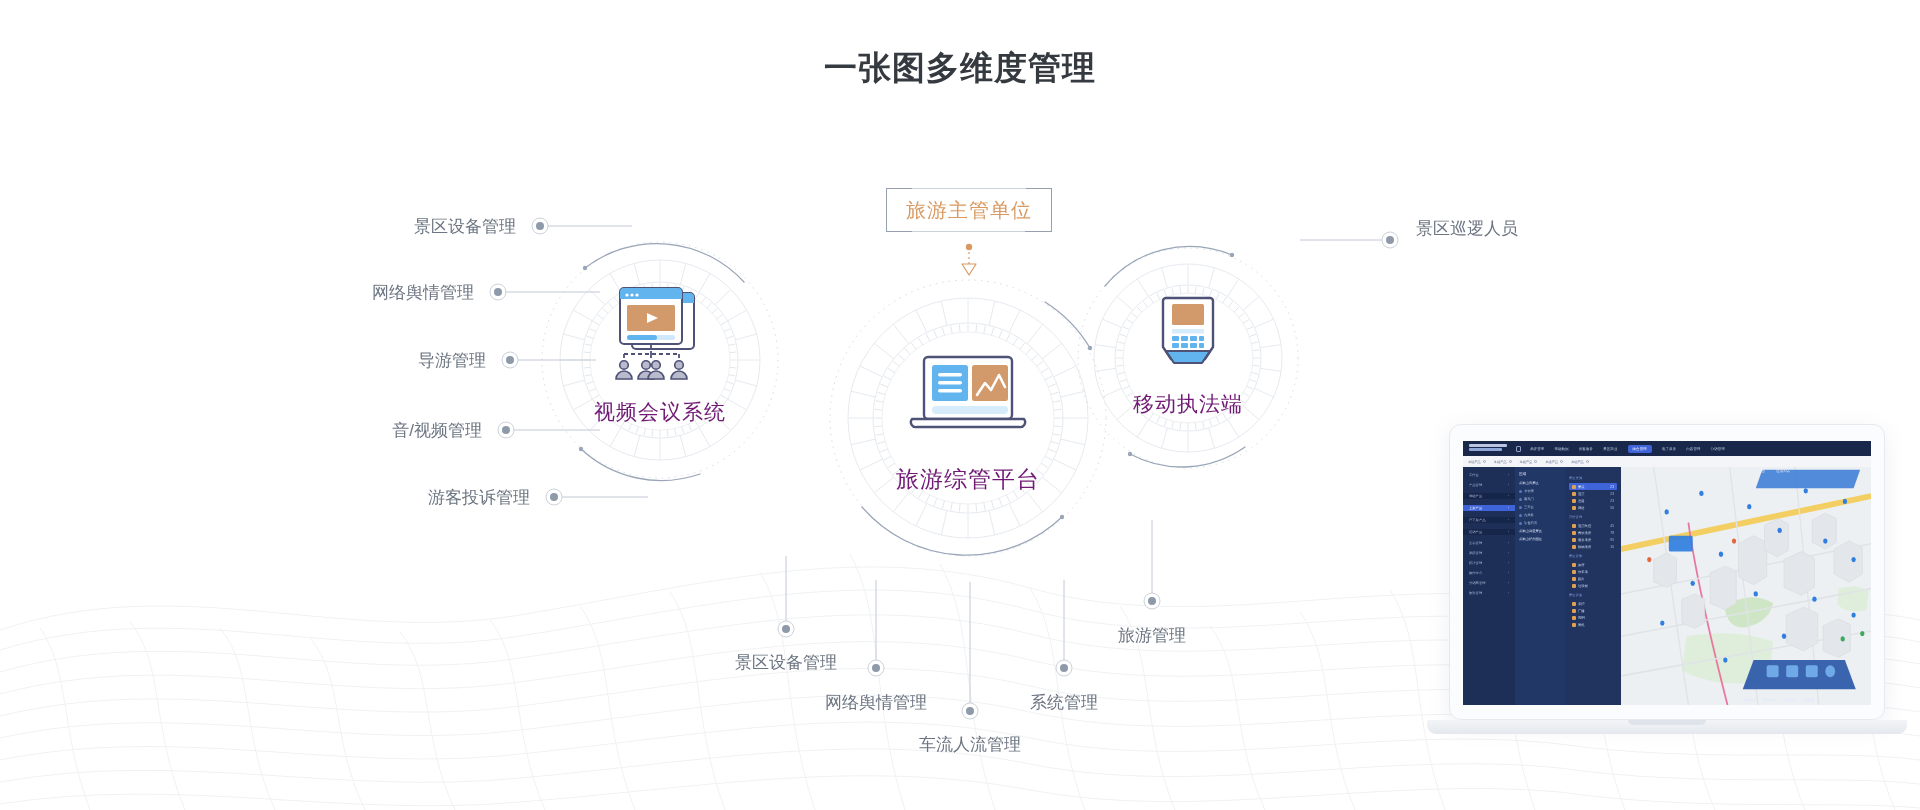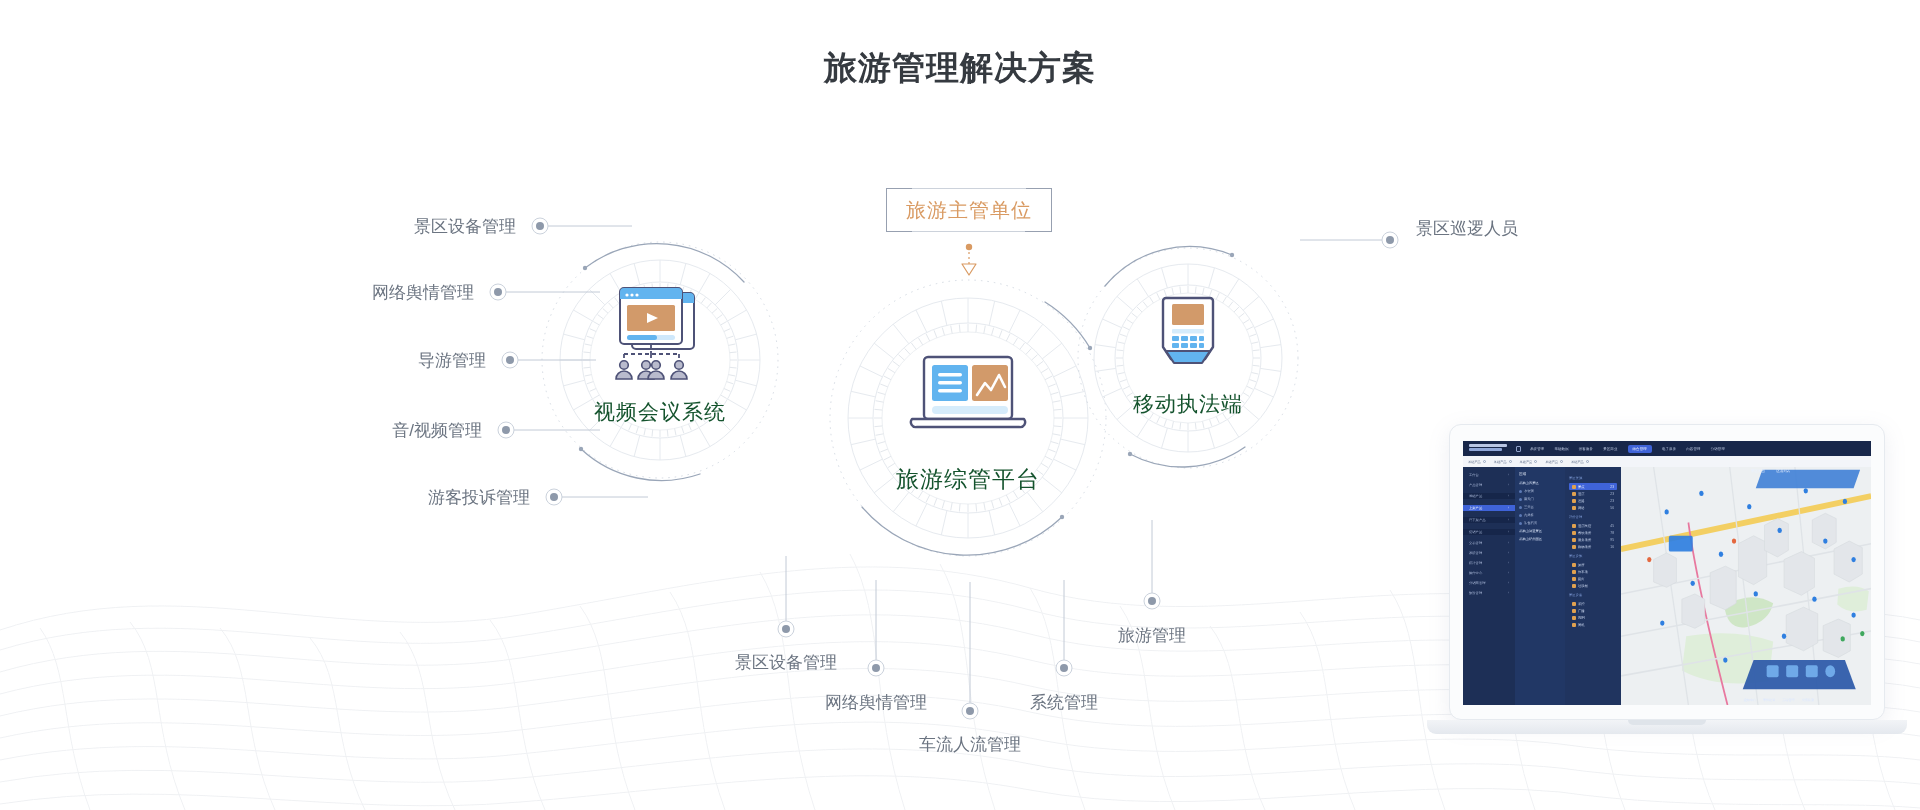--- a/index.html
+++ b/index.html
@@ -50,21 +50,21 @@
     font-size: 17px;
     color: #6b7481;
     white-space: nowrap;
   }
   .dlabel.right-align { text-align: right; transform: translateX(-100%); }
   .dlabel.center-align { transform: translateX(-50%); }
 
   .ring-label {
     position: absolute;
     font-size: 21px;
-    color: #14532d;
+    color: #701a75;
     white-space: nowrap;
     transform: translateX(-50%);
     letter-spacing: 1px;
     font-family: Liberation Serif, serif;
   }
   .ring-label.big { font-size: 23px; }
 
   #authority-box {
     position: absolute;
     left: 886px; top: 188px;
@@ -189,21 +189,21 @@
       <path d="M1300,102 C1335,152 1320,216 1355,300"></path>
       <path d="M1390,80 C1425,134 1410,204 1445,300"></path>
       <path d="M1480,70 C1515,128 1500,200 1535,300"></path>
       <path d="M1570,90 C1605,142 1590,210 1625,300"></path>
       <path d="M1660,108 C1695,156 1680,220 1715,300"></path>
       <path d="M1750,100 C1785,150 1770,216 1805,300"></path>
       <path d="M1840,106 C1875,154 1860,218 1895,300"></path>
     </g>
   </svg>
 
-  <div id="title">旅游管理解决方案</div>
+  <div id="title">一张图多维度管理</div>
 
   <svg id="diagram" viewBox="0 0 1920 810">
     <defs>
       
     </defs>
 
     <g>
 
       <circle cx="660" cy="360" r="118" fill="none" stroke="#cfd6df" stroke-width="1" stroke-dasharray="1.5 5" opacity=".9"></circle>
 

